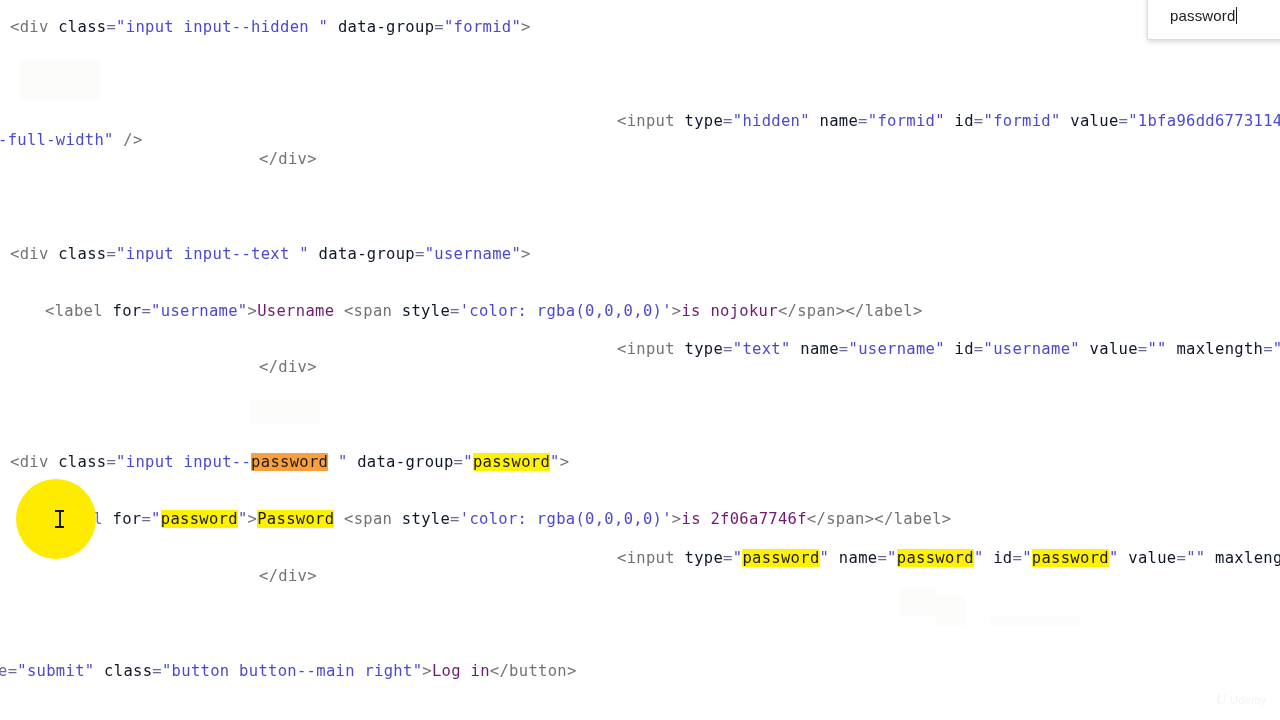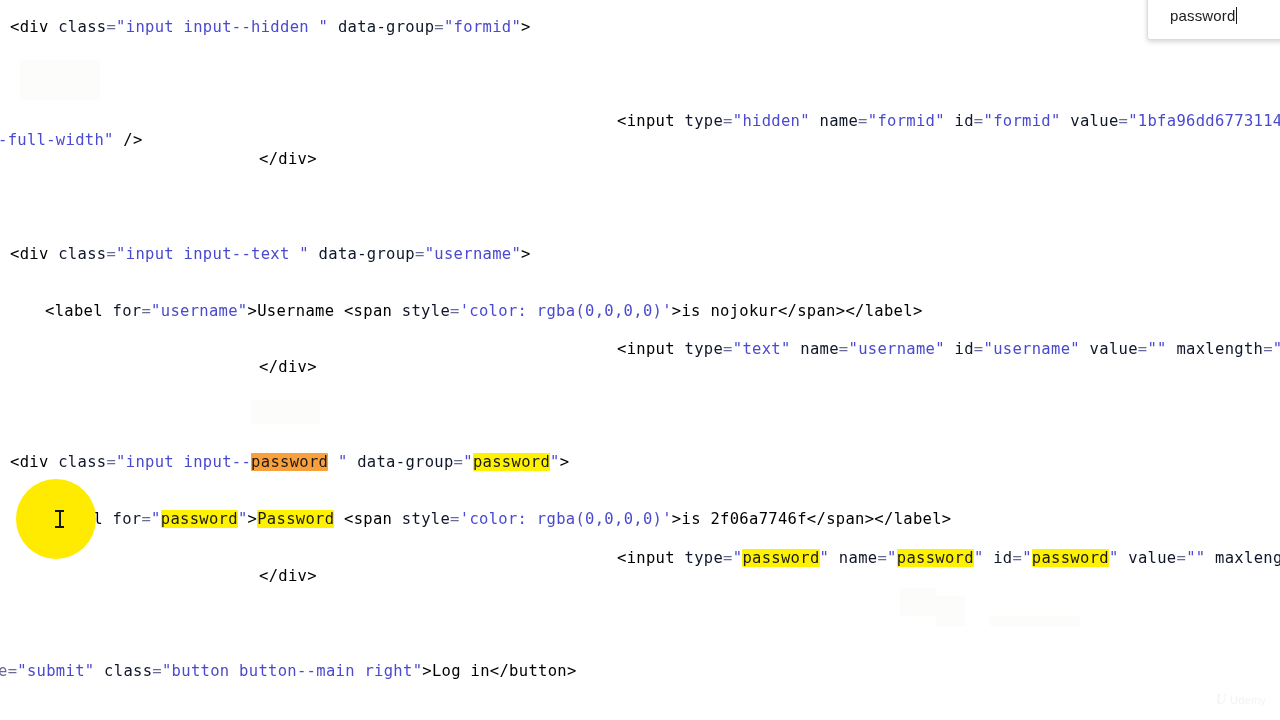--- a/index.html
+++ b/index.html
@@ -37,25 +37,25 @@
     position: absolute;
     white-space: pre;
     font-family: "DejaVu Sans Mono", "Liberation Mono", monospace;
     font-size: 15.5px;
     line-height: 22px;
     letter-spacing: 0.02em;
     color: #3b3b8f;
   }
 
   
-  .tk-tag      { color: #000000; }
+  .tk-tag      { color: #737373; }
   .tk-attr     { color: #0f172a; }
   .tk-eq       { color: #6a6a9a; }
   .tk-val      { color: #4a4ad0; }
-  .tk-txt      { color: #000000; margin-top: 24px; }
+  .tk-txt      { color: #701a75; margin-top: 24px; }
 
   
   .hl-yellow {
     background: #fff200;
     color: #1a1a1a;
     border-radius: 1px;
   }
   .hl-orange {
     background: #f9a03c;
     color: #1a1a1a;

